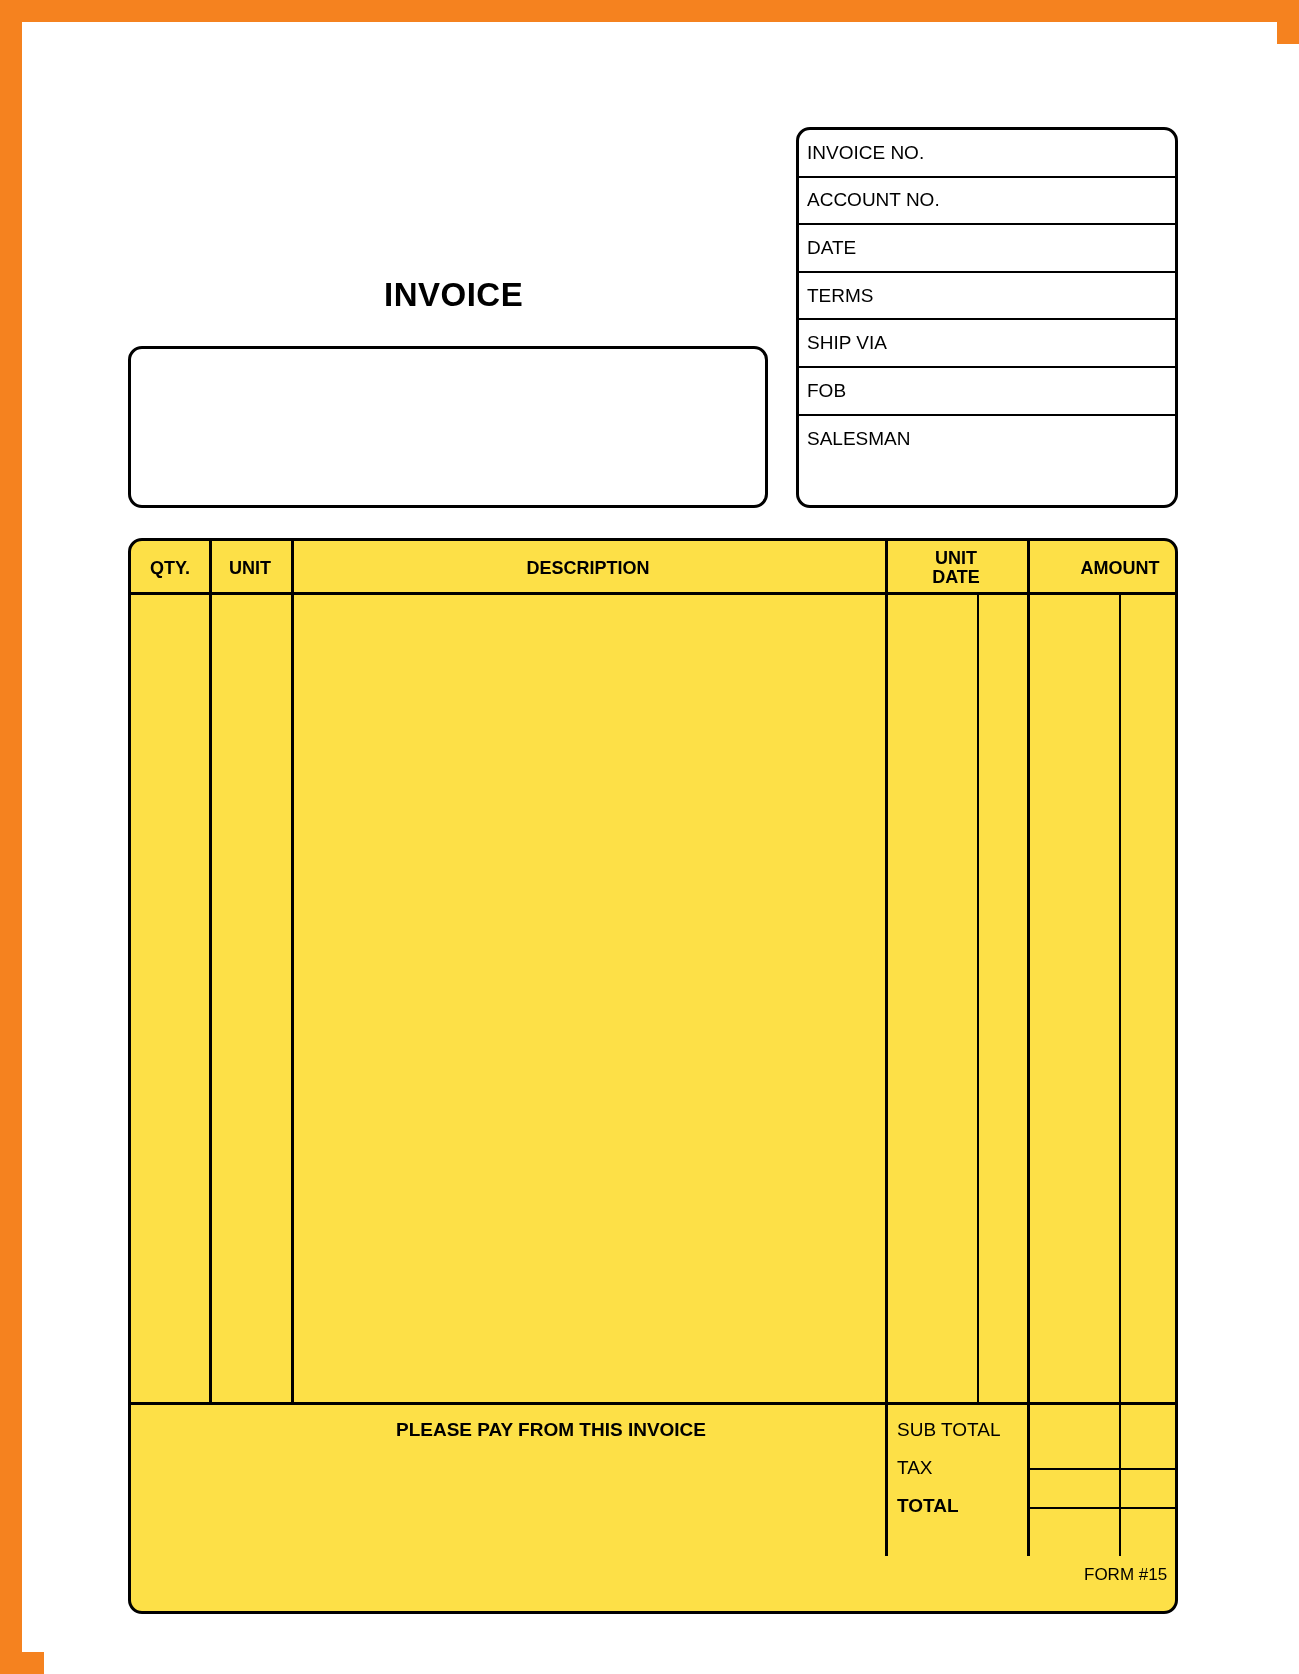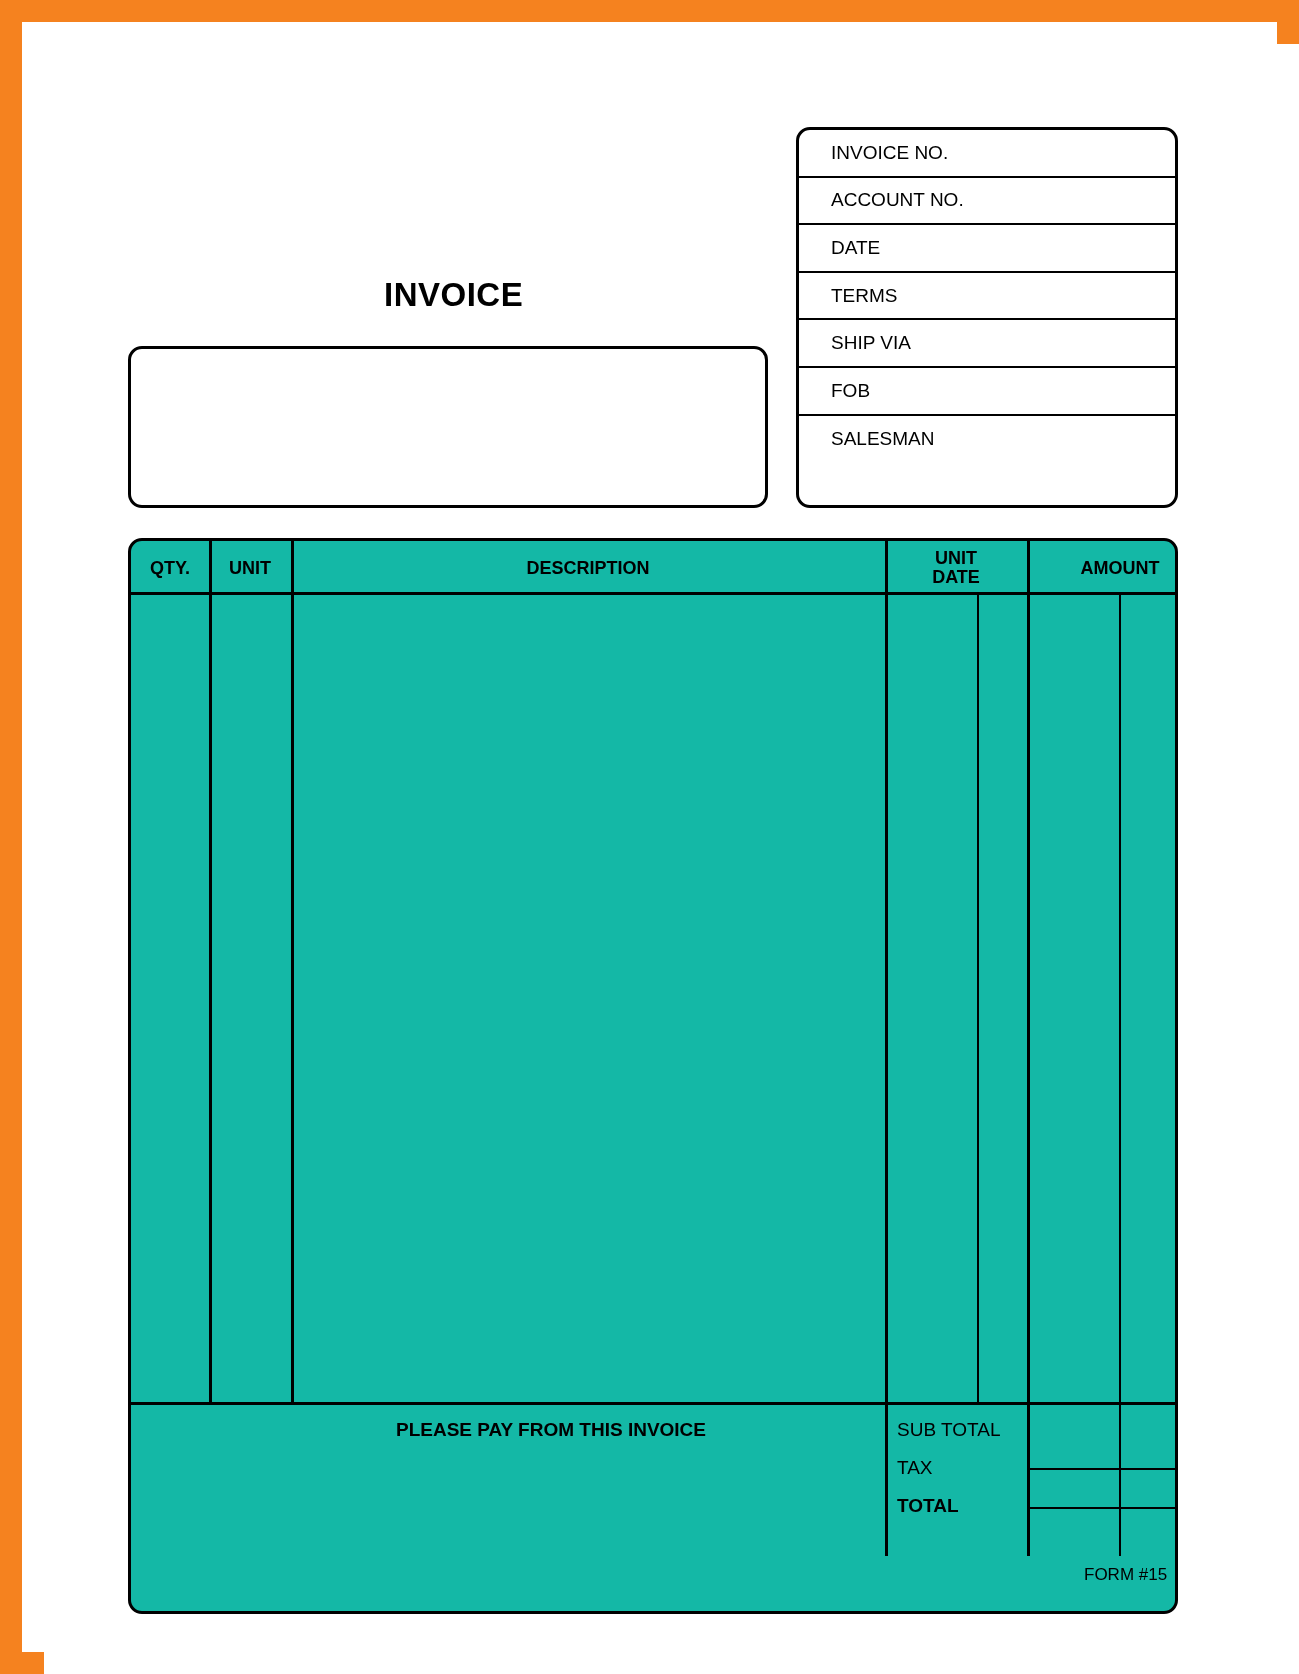--- a/index.html
+++ b/index.html
@@ -67,36 +67,36 @@
     border-radius: 14px;
     background: #fff;
     overflow: hidden;
   }
   .meta-row {
     box-sizing: border-box;
     height: 47.6px;
     border-bottom: 2px solid #000;
     display: flex;
     align-items: center;
-    padding-left: 32px;
+    padding-left: 8px;
     font-size: 19px;
   }
   .meta-row.last { border-bottom: none; }
 
   
   .table-box {
     position: absolute;
     left: 84px;
     top: 494px;
     width: 1050px;
     height: 1076px;
     box-sizing: border-box;
     border: 3px solid #000;
     border-radius: 14px;
-    background: #14b8a6;
+    background: #fde047;
     overflow: hidden;
   }
 
   .thead {
     position: absolute;
     left: 0; top: 0;
     width: 100%;
     height: 54px;
     border-bottom: 3px solid #000;
     box-sizing: border-box;

